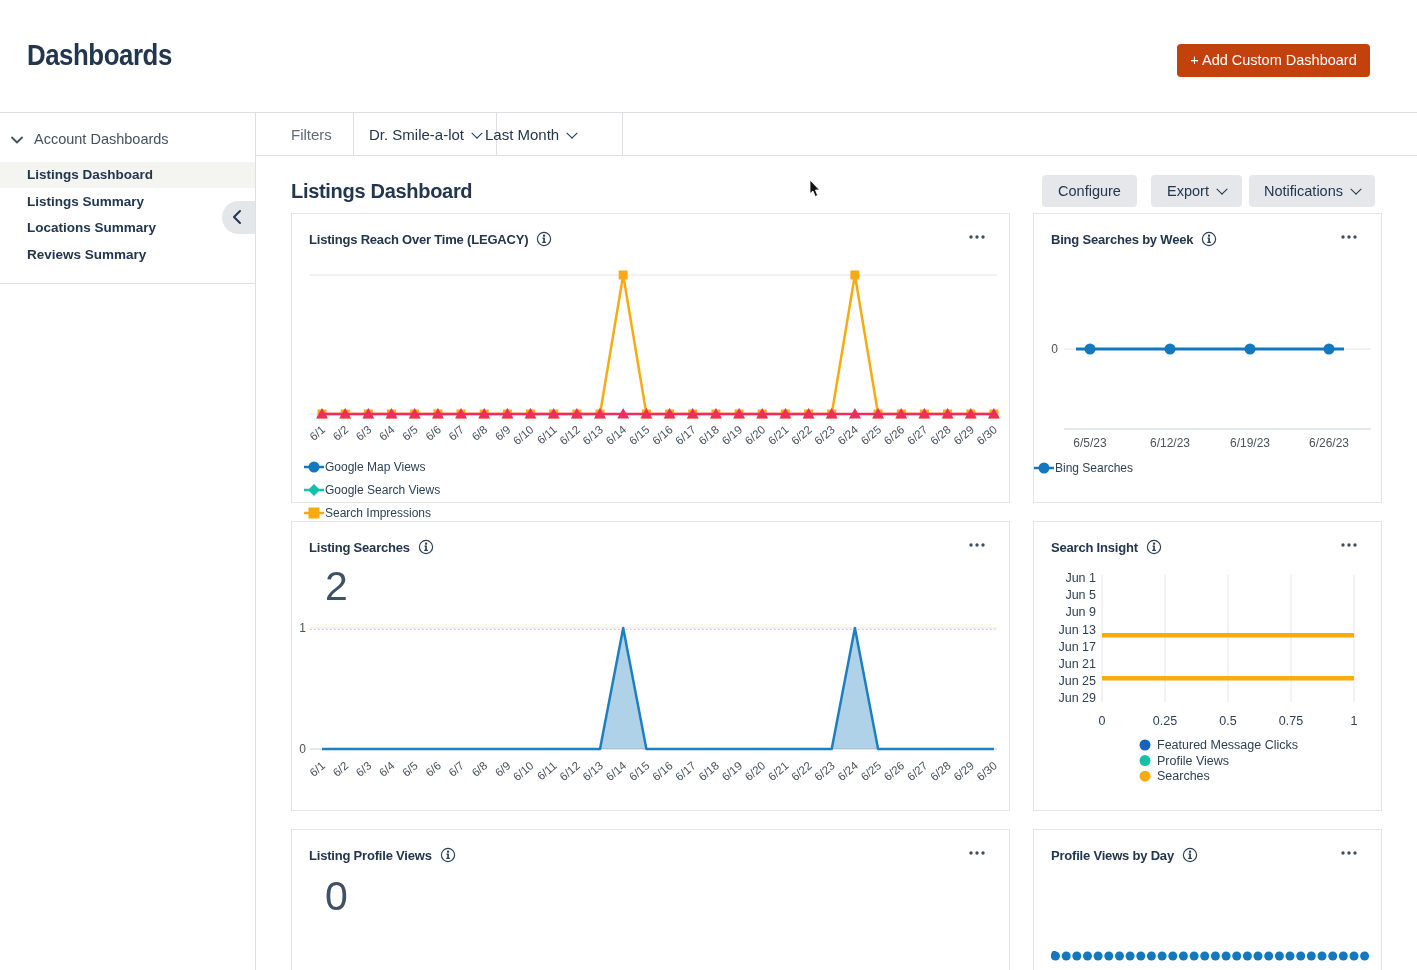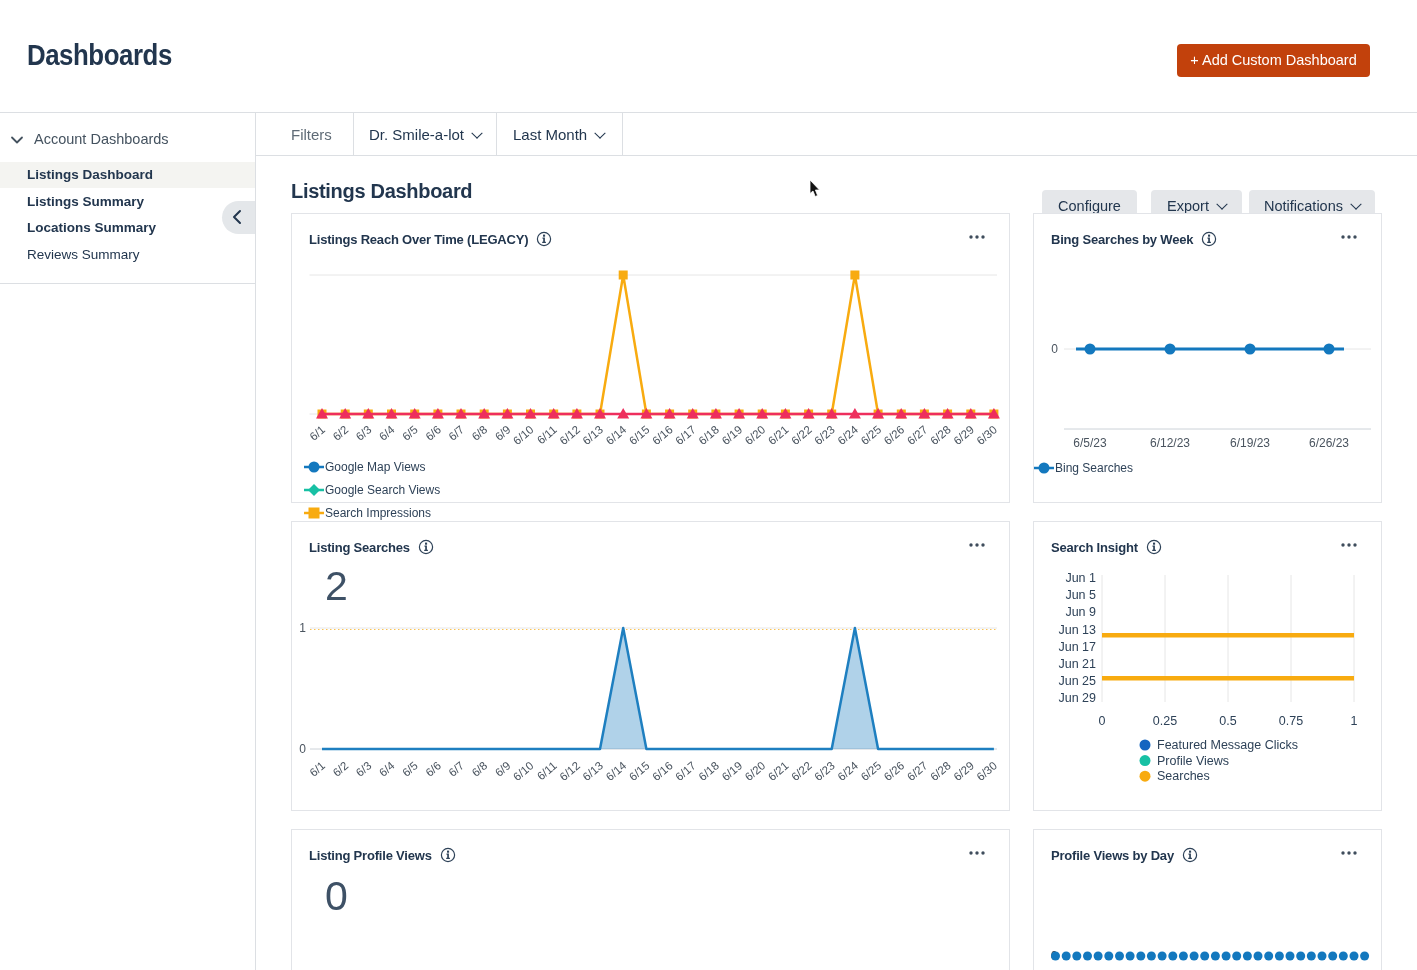--- a/index.html
+++ b/index.html
@@ -4,21 +4,21 @@
 * { margin:0; padding:0; box-sizing:border-box; }
 html,body { width:1417px; height:970px; background:#fff;
   font-family:"Liberation Sans", sans-serif; overflow:hidden; }
 .abs { position:absolute; }
 #page { position:relative; width:1417px; height:970px; }
 .card { position:absolute; background:#fff; border:1px solid #e2e4e8; }
 .ctitle { position:absolute; left:17px; top:17px; font-size:13px; font-weight:700; color:#22364e;
   letter-spacing:-0.2px; display:flex; align-items:center; gap:8px; white-space:nowrap; }
 .bignum { position:absolute; left:33px; font-size:41px; color:#3e5166; }
 .btn { position:absolute; top:175px; height:32px; background:#e5e7ea; border-radius:4px;
-  color:#22364e; font-size:14.5px; line-height:32px; text-align:center;margin-top:15px; }
+  color:#22364e; font-size:14.5px; line-height:32px; text-align:center; }
 .chev { display:inline-block; width:8px; height:8px; border-right:1.7px solid #22364e; border-bottom:1.7px solid #22364e;
   transform:rotate(45deg) translate(-2px,-2px); margin-left:9px; }
 .legend { position:absolute; display:flex; justify-content:center; gap:9px; font-size:12px; color:#2e4258;flex-direction:column; }
 .li { display:flex; align-items:center; gap:1px; white-space:nowrap; }
 </style></head>
 <body>
 <div id="page">
 
 <div class="abs" style="left:27px;top:38px;font-size:30px;font-weight:700;color:#22364e;letter-spacing:-0.5px;
   transform:scaleX(0.86);transform-origin:left center">Dashboards</div>
@@ -28,34 +28,34 @@
 
 <div class="abs" style="left:255px;top:113px;width:1px;height:857px;background:#dcdfe3"></div>
 <svg class="abs" style="left:10px;top:135px" width="14" height="10" viewBox="0 0 14 10">
   <path d="M2 2.5 L7 7.5 L12 2.5" fill="none" stroke="#44525f" stroke-width="1.8" stroke-linecap="round" stroke-linejoin="round"></path>
     </svg>
 <div class="abs" style="left:34px;top:131px;font-size:14.5px;color:#44525f">Account Dashboards</div>
 <div class="abs" style="left:0;top:162px;width:255px;height:26px;background:#f4f4f1"></div>
 <div class="abs" style="left:27px;top:167px;font-size:13.5px;font-weight:700;color:#22364e">Listings Dashboard</div>
 <div class="abs" style="left:27px;top:194px;font-size:13.5px;font-weight:700;color:#22364e">Listings Summary</div>
 <div class="abs" style="left:27px;top:220px;font-size:13.5px;font-weight:700;color:#22364e">Locations Summary</div>
-<div class="abs" style="left:27px;top:247px;font-size:13.5px;font-weight:400;color:#22364e">Reviews Summary</div>
+<div class="abs" style="left:27px;top:247px;font-size:13.5px;font-weight:700;color:#22364e">Reviews Summary</div>
 <div class="abs" style="left:0;top:283px;width:255px;height:1px;background:#dcdfe3"></div>
 <div class="abs" style="left:222px;top:201px;width:33px;height:33px;background:#e4e7ea;border-radius:17px 0 0 17px"></div>
 <svg class="abs" style="left:232px;top:209px" width="10" height="16" viewBox="0 0 10 16">
   <path d="M8 2 L2 8 L8 14" fill="none" stroke="#22364e" stroke-width="2" stroke-linecap="round" stroke-linejoin="round"></path>
     </svg>
 
 <div class="abs" style="left:256px;top:113px;width:1161px;height:43px;border-bottom:1px solid #dcdfe3"></div>
 <div class="abs" style="left:353px;top:113px;width:1px;height:43px;background:#dcdfe3"></div>
 <div class="abs" style="left:496px;top:113px;width:1px;height:43px;background:#dcdfe3"></div>
 <div class="abs" style="left:622px;top:113px;width:1px;height:43px;background:#dcdfe3"></div>
 <div class="abs" style="left:291px;top:126px;font-size:15px;color:#5f6b76">Filters</div>
 <div class="abs" style="left:369px;top:126px;font-size:15px;color:#22364e">Dr. Smile-a-lot<span class="chev"></span></div>
-<div class="abs" style="left:513px;top:126px;font-size:15px;color:#22364e">Last Month<span class="chev"></span></div>
+<div class="abs" style="left:485px;top:126px;font-size:15px;color:#22364e">Last Month<span class="chev"></span></div>
 
 <div class="abs" style="left:291px;top:180px;font-size:20px;font-weight:700;color:#22364e;letter-spacing:-0.3px">Listings Dashboard</div>
 <div class="btn" style="left:1042px;width:95px">Configure</div>
 <div class="btn" style="left:1151px;width:91px">Export<span class="chev"></span></div>
 <div class="btn" style="left:1249px;width:126px">Notifications<span class="chev"></span></div>
 <svg class="abs" style="left:809px;top:180px" width="12" height="18" viewBox="0 0 12 18">
   <path d="M1 0 L1 13.5 L4 11 L6.2 16.5 L8.6 15.5 L6.4 10 L10.5 10 Z" fill="#111" stroke="#fff" stroke-width="0.8"></path>
     </svg>
 
 <div class="card" style="left:291px;top:213px;width:719px;height:290px">

